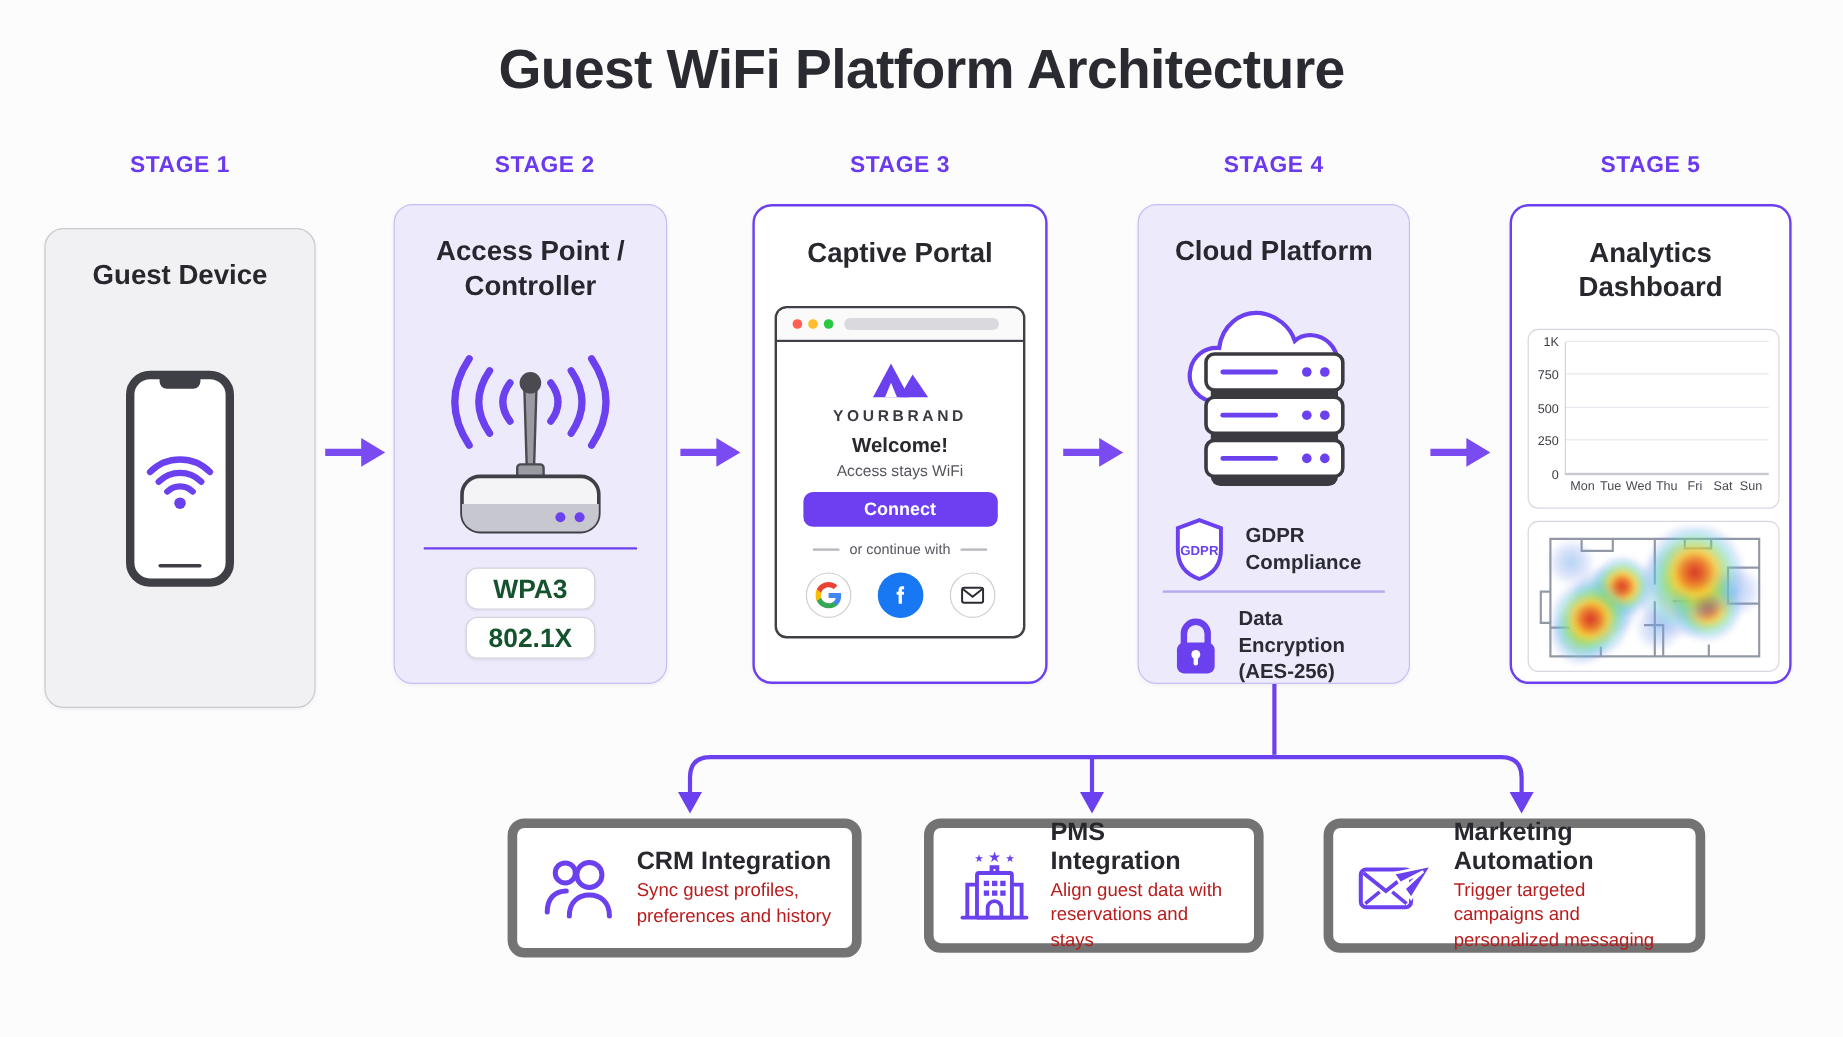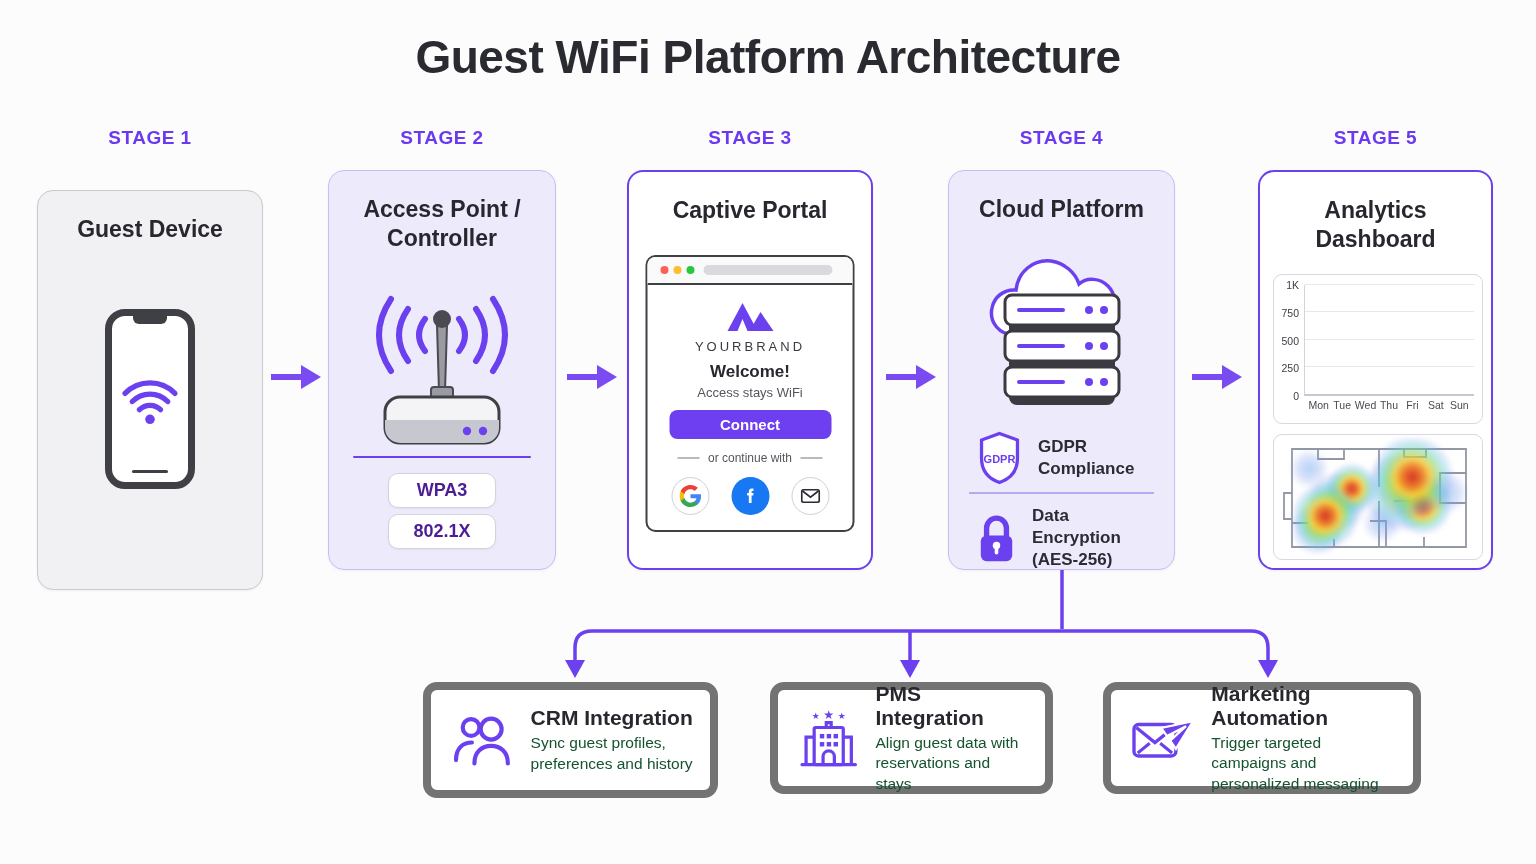--- a/index.html
+++ b/index.html
@@ -24,29 +24,29 @@
   .phone .notch{position:absolute;top:-1px;left:50%;transform:translateX(-50%);
     width:34px;height:9px;background:#3f3f46;border-radius:0 0 6px 6px;}
   .phone .wifi{position:absolute;left:50%;top:52%;transform:translate(-50%,-50%);}
   .phone .home{position:absolute;bottom:9px;left:50%;transform:translateX(-50%);
     width:36px;height:3px;background:#3f3f46;border-radius:2px;}
   
   .router-wrap{position:absolute;left:50%;top:108px;transform:translateX(-50%);}
   .divider-purple{position:absolute;left:24px;right:24px;top:285px;height:2px;background:#6b40ee;border-radius:1px;}
   .pill{position:absolute;left:50%;transform:translateX(-50%);width:106px;height:33px;
     background:#fff;border:1.5px solid #d3d3dc;border-radius:10px;display:flex;align-items:center;
-    justify-content:center;font-weight:700;font-size:18px;color:#4c1d95;box-shadow:0 1px 2px rgba(0,0,0,.05);}
+    justify-content:center;font-weight:700;font-size:22px;color:#14532d;box-shadow:0 1px 2px rgba(0,0,0,.05);}
   
   .browser{position:absolute;left:50%;transform:translateX(-50%);top:83px;width:209px;height:277px;
     border:2px solid #3f3f46;border-radius:10px;background:#fff;box-sizing:border-box;}
   .browser .bar{height:26px;border-bottom:2px solid #3f3f46;position:relative;background:#fafafa;border-radius:8px 8px 0 0;}
   .browser .dot{position:absolute;top:9px;width:8px;height:8px;border-radius:50%;}
   .browser .addr{position:absolute;left:56px;right:20px;top:8px;height:10px;background:#d9d9de;border-radius:5px;}
   .portal-logo{margin:12px auto 0;display:block;}
-  .brand{ text-align:center;font-size:13px;font-weight:400;color:#3a3a42;letter-spacing:3px;margin-top:6px;}
+  .brand{ text-align:center;font-size:13px;font-weight:700;color:#3a3a42;letter-spacing:3px;margin-top:6px;}
   .welcome{text-align:center;font-size:17px;font-weight:700;color:#27272e;margin-top:8px;}
   .subline{text-align:center;font-size:13px;color:#55555e;margin-top:3px;}
   .connect-btn{display:block;margin:10px auto 0;width:162px;height:29px;background:#6d3ff0;border:none;
     border-radius:8px;color:#fff;font-weight:700;font-size:15px;font-family:"Liberation Sans",sans-serif;cursor:pointer;}
   .continue-row{display:flex;align-items:center;justify-content:center;gap:8px;margin-top:12px;}
   .continue-row .ln{width:22px;height:1.5px;background:#b9b9c2;}
   .continue-row .tx{font-size:12px;color:#55555e;}
   .social-row{display:flex;justify-content:center;gap:22px;margin-top:12px;}
   .social{width:38px;height:38px;border-radius:50%;display:flex;align-items:center;justify-content:center;
     background:#fff;border:1.5px solid #cfcfd6;box-sizing:border-box;cursor:pointer;}
@@ -70,32 +70,32 @@
   .bar-el{width:13px;background:#6b4ce0;border-radius:2px 2px 0 0;}
   .xlabels{height:18px;display:flex;padding:3px 3px 0;}
   .xl{flex:1;text-align:center;font-size:10.5px;color:#4a4a52;}
   .heat-floor{position:absolute;inset:0;}
   .heat-layer{position:absolute;inset:3px;border-radius:7px;filter:blur(2px);}
   
   .ibox{position:absolute;top:682px;background:#fff;border:8px solid #737373;border-radius:14px;
     box-sizing:border-box;display:flex;align-items:center;padding:0 16px 0 20px;gap:16px;}
   .ibox .itext{display:flex;flex-direction:column;gap:3px;}
   .ibox .ititle{font-size:21px;font-weight:700;color:#27272e;}
-  .ibox .idesc{font-size:15.5px;color:#14532d;line-height:1.32;}
+  .ibox .idesc{font-size:15.5px;color:#b91c1c;line-height:1.32;}
   .overlay-svg{position:absolute;left:0;top:0;pointer-events:none;}
 </style>
 </head>
 <body>
 
 <div class="canvas">
 
   <div class="main-title">Guest WiFi Platform Architecture</div>
 
   <div class="stage-label" style="left:37px;width:226px;">STAGE 1</div>
-  <div class="stage-label" style="left:328px;width:228px;">STAGE 2</div>
+  <div class="stage-label" style="left:340px;width:228px;">STAGE 2</div>
   <div class="stage-label" style="left:627px;width:246px;">STAGE 3</div>
   <div class="stage-label" style="left:948px;width:227px;">STAGE 4</div>
   <div class="stage-label" style="left:1258px;width:235px;">STAGE 5</div>
 
   <div class="card card-gray" style="left:37px;width:226px;margin-top:20px;">
     <div class="card-title">Guest Device</div>
     <div class="phone">
       <div class="notch"></div>
       <svg class="wifi" width="58" height="48" viewBox="0 0 60 50">
         <circle cx="30" cy="43" r="5" fill="#6b40ee"></circle>

